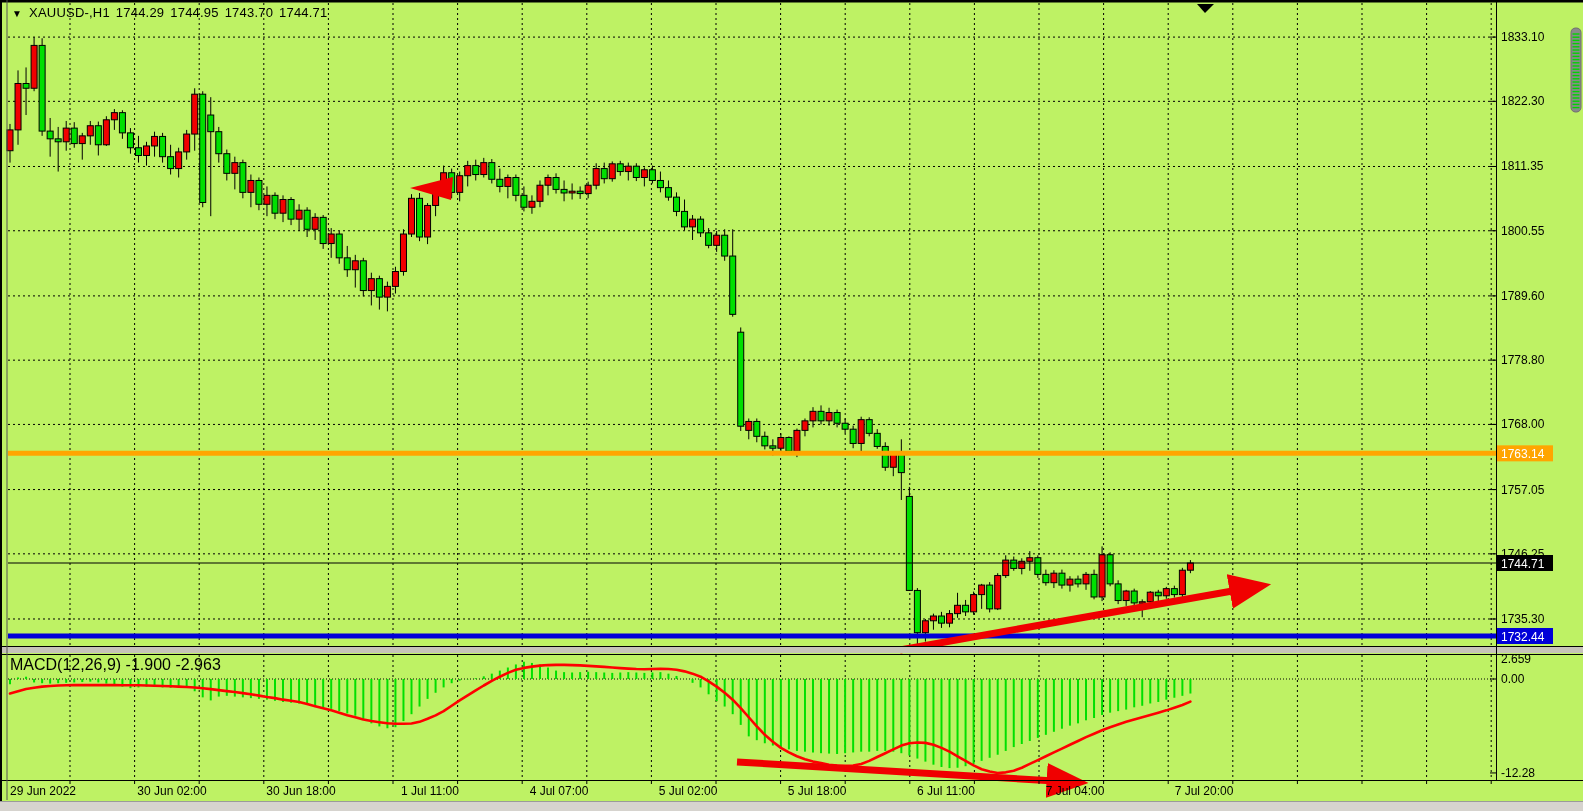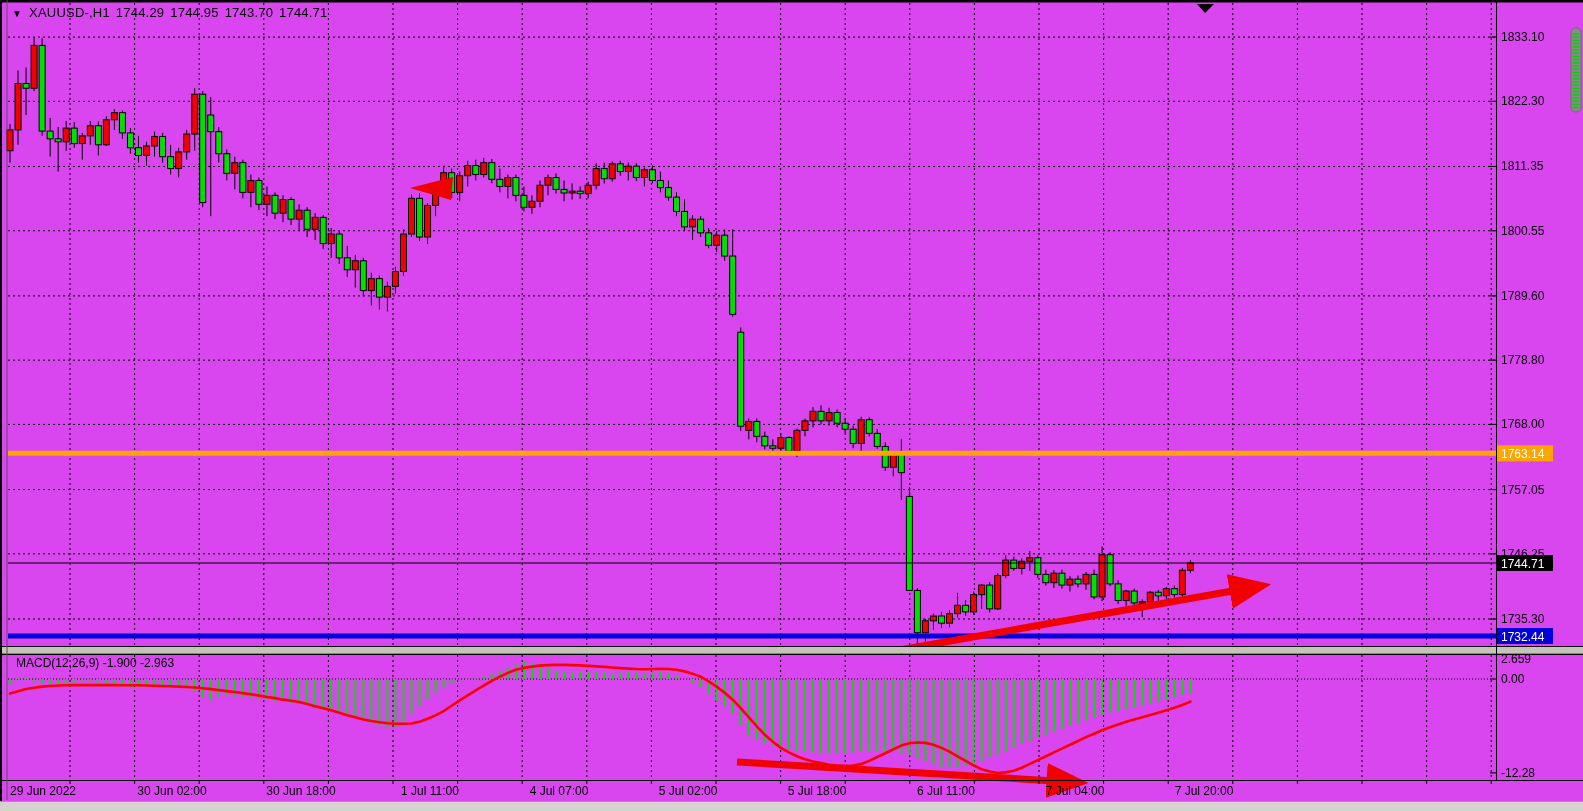--- a/index.html
+++ b/index.html
@@ -1,22 +1,22 @@
 <!DOCTYPE html>
 <html><head>
 <meta charset="utf-8">
 <style>
   html,body{margin:0;padding:0;background:#ffffff;}
-  #window{position:relative;width:1583px;height:811px;background:#d946ef;overflow:hidden;
+  #window{position:relative;width:1583px;height:811px;background:#bef264;overflow:hidden;
           font-family:"Liberation Sans",sans-serif;}
   #titlebar{position:absolute;left:12px;top:5px;z-index:30;font-size:13px;color:#000;
             white-space:pre;letter-spacing:0.2px;}
   #titlebar .tri{font-size:10px;margin-right:7px;}
   #titlebar span{margin-right:6px;}
-  #macd-label{position:absolute;left:16px;top:656px;z-index:30;font-size:12px;color:#000;}
+  #macd-label{position:absolute;left:10px;top:656px;z-index:30;font-size:16px;color:#000;}
   #bottom-strip{position:absolute;left:0;top:801px;width:1583px;height:10px;
                 background:#d6d3ce;border-top:1px solid #9a9a9a;}
   svg{position:absolute;left:0;top:0;}
   text{font-family:"Liberation Sans",sans-serif;}
 </style>
 </head>
 <body>
 
 <div id="window">
   <div id="titlebar"><span class="tri">▼</span><span>XAUUSD-,H1</span><span>1744.29</span><span>1744.95</span><span>1743.70</span><span>1744.71</span>

